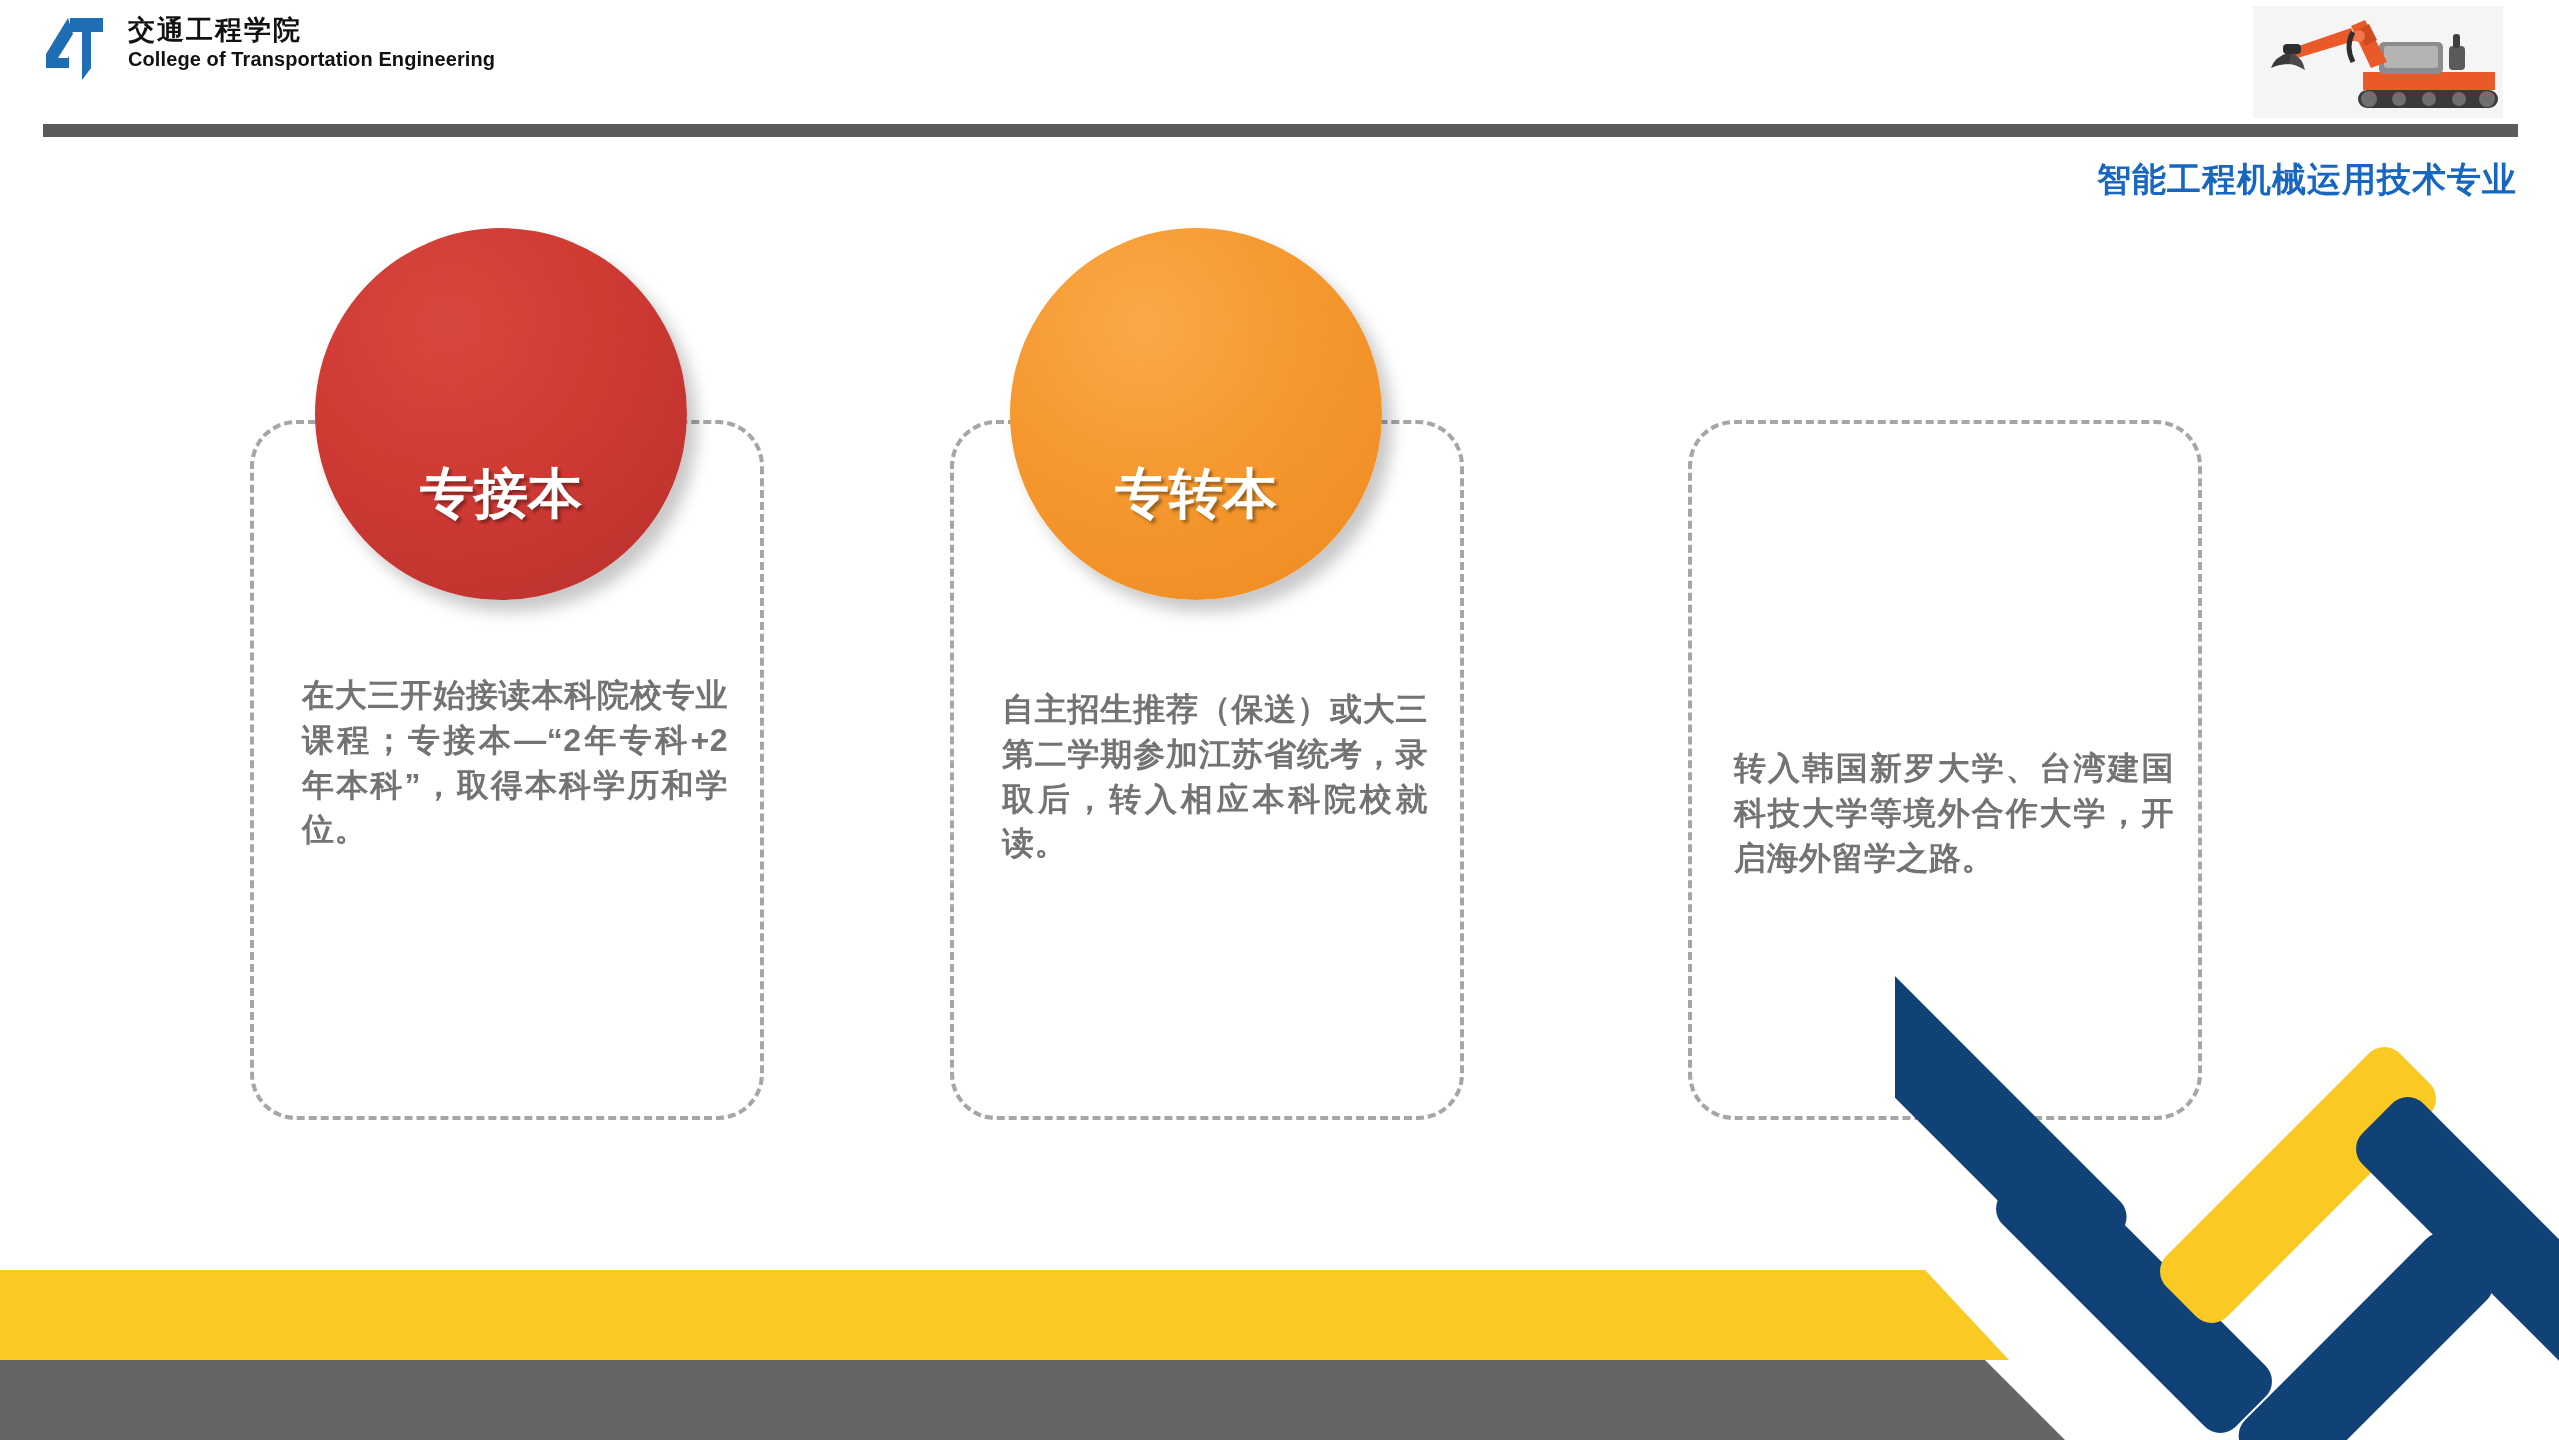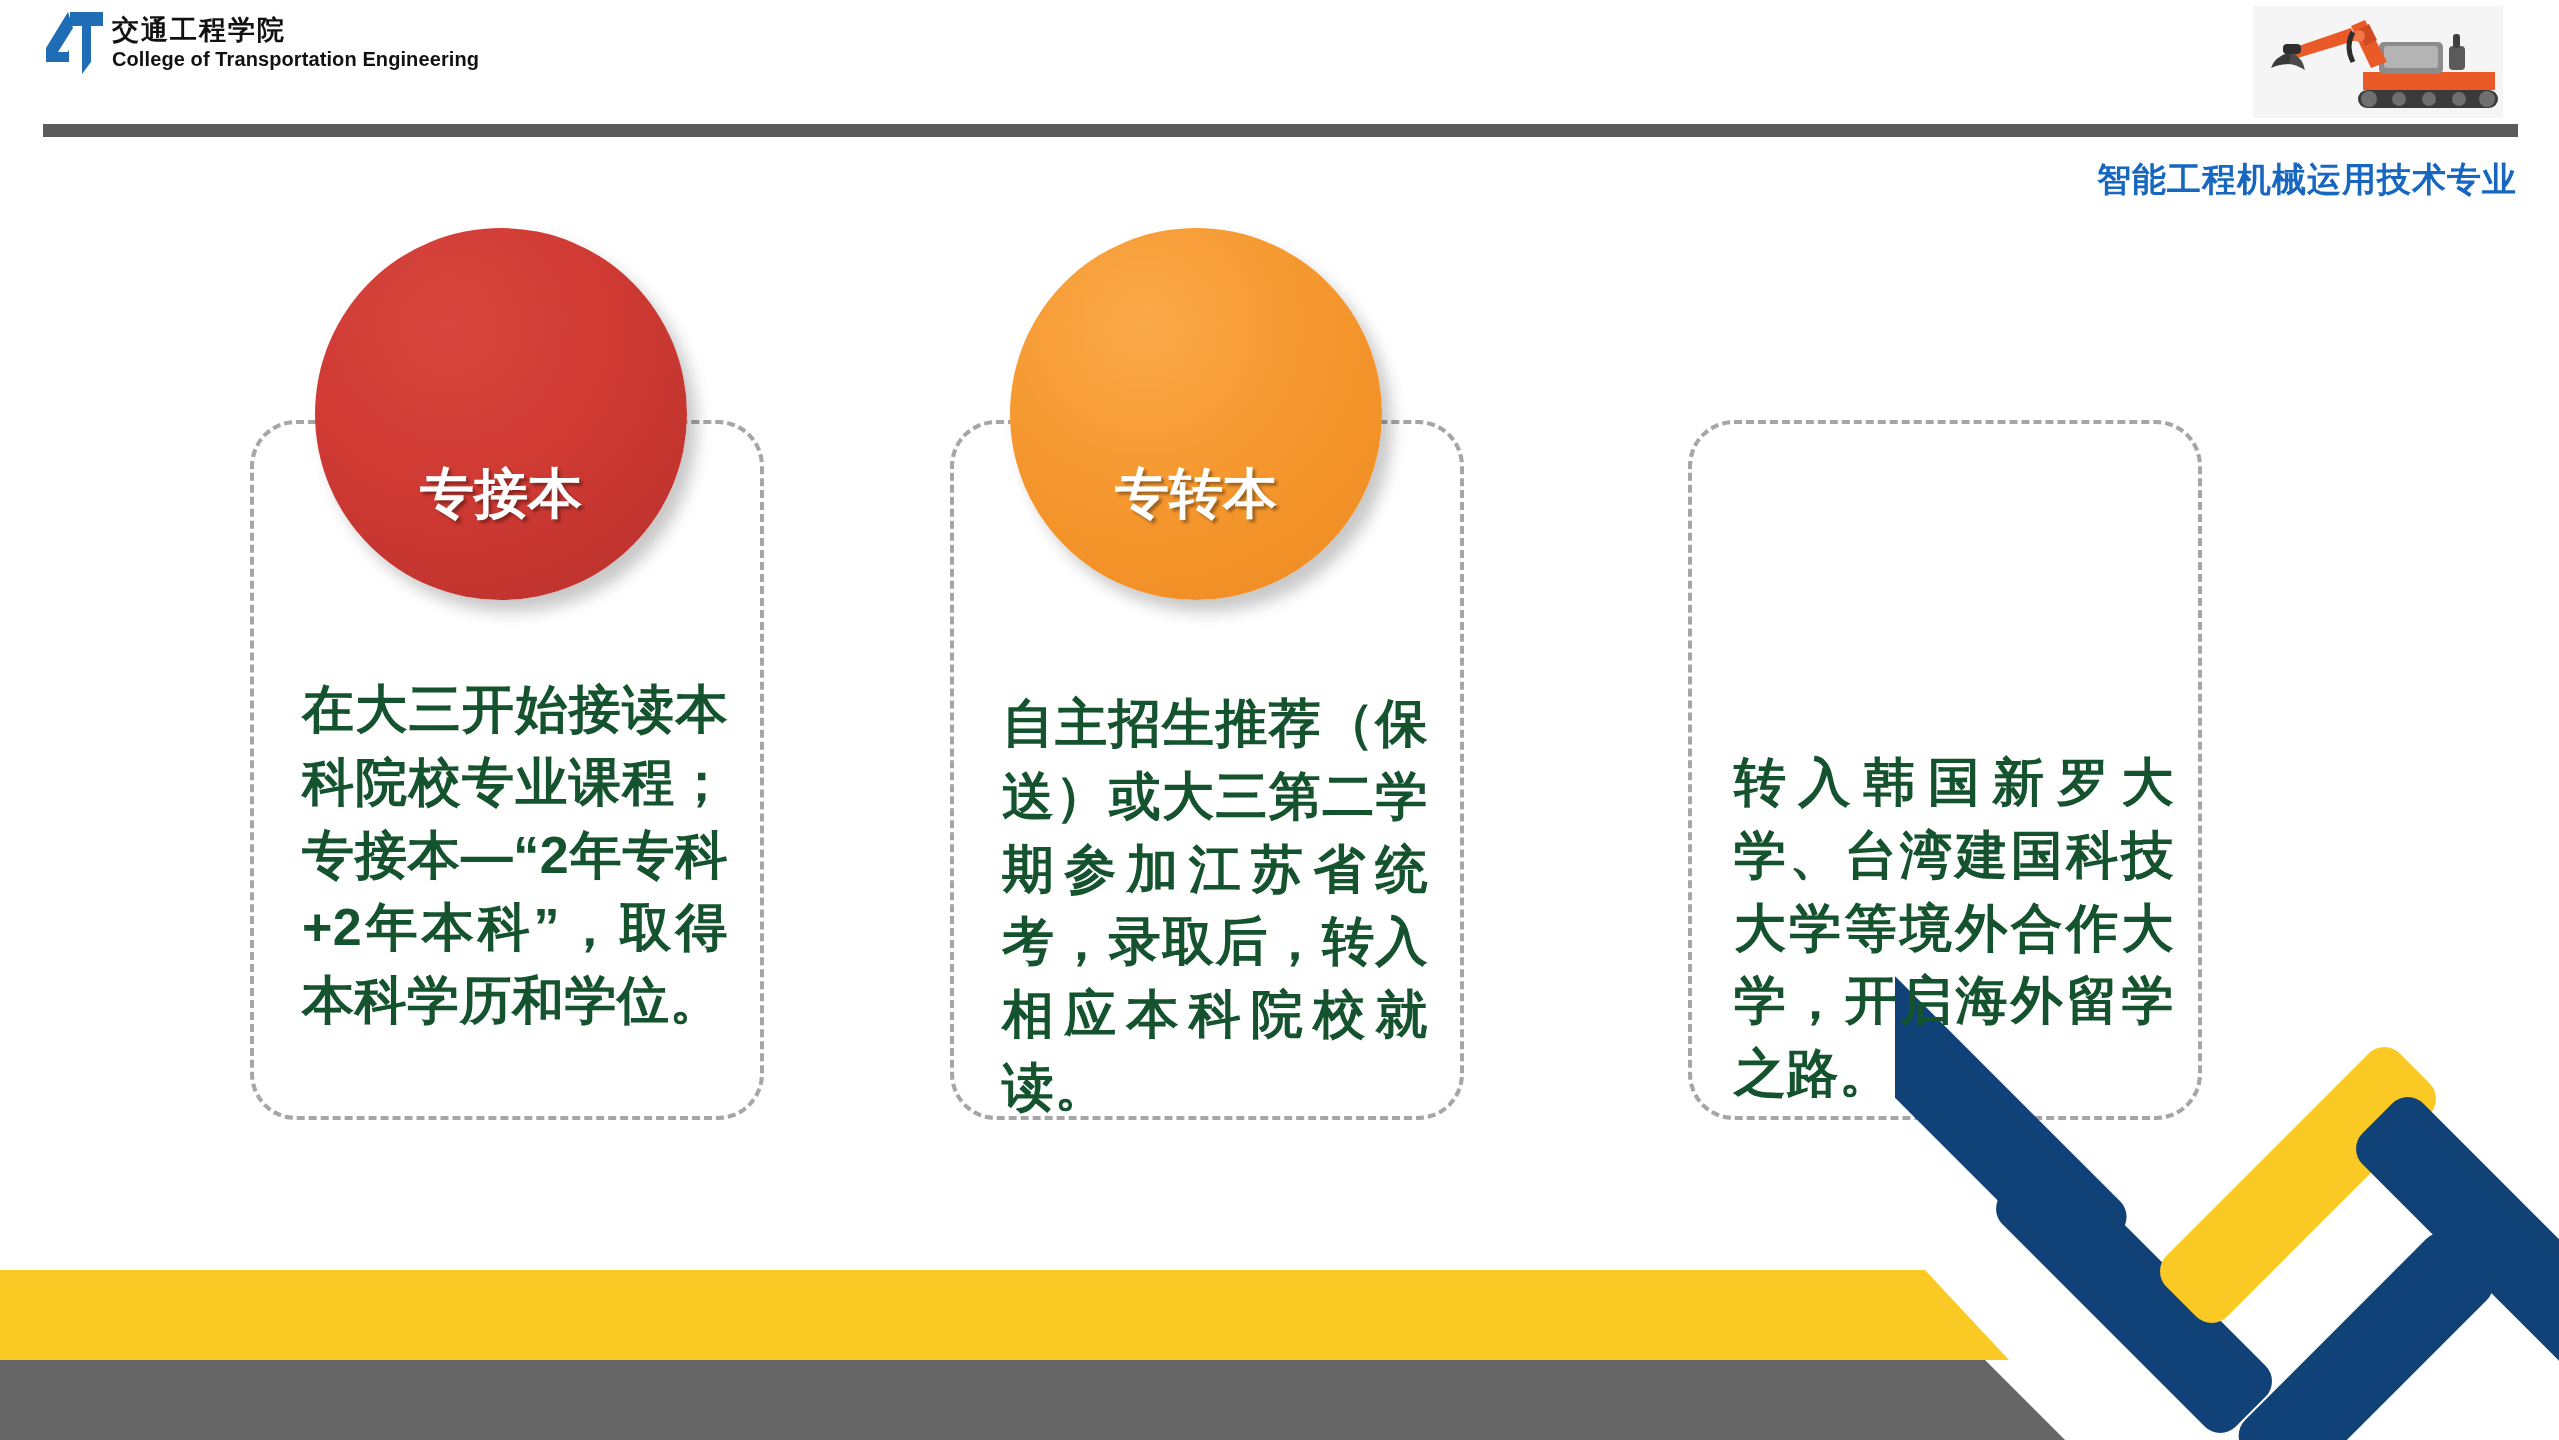--- a/index.html
+++ b/index.html
@@ -7,21 +7,21 @@
     width:2559px;height:1440px;
     background:#ffffff;
     font-family:"Liberation Sans","DejaVu Sans",sans-serif;
     overflow:hidden;
     position:relative;
   }
   .slide{position:absolute;inset:0;background:#fff;overflow:hidden;}
 
   
   .header{position:absolute;left:0;top:0;width:2559px;height:140px;}
-  .logo-wrap{position:absolute;left:40px;top:10px;display:flex;align-items:center;gap:0;}
+  .logo-wrap{position:absolute;left:40px;top:16px;display:flex;align-items:flex-start;gap:16px;}
   .logo-mark{width:72px;height:66px;flex:0 0 auto;}
   .logo-texts{display:flex;flex-direction:column;justify-content:center;line-height:1.05;}
   .logo-cn{font-size:27px;font-weight:bold;color:#111;letter-spacing:2px;}
   .logo-en{font-size:20px;font-weight:bold;color:#111;letter-spacing:0.1px;margin-top:5px;}
   .header-rule{position:absolute;left:43px;top:124px;width:2475px;height:13px;background:#5b5b5b;}
   .excavator{position:absolute;left:2253px;top:6px;width:250px;height:112px;background:#f4f4f4;overflow:hidden;}
   .excavator svg{display:block;}
 
   
   .subject-title{
@@ -68,21 +68,21 @@
   .bubble-2 span{font-size:54px;margin-top:230px;}
   .bubble-3{
     left:1790px;top:222px;width:348px;height:348px;
     background:radial-gradient(circle at 40% 30%, #9e3569 0%, #96306a 50%, #8c2b63 100%);
     box-shadow:8px 10px 14px rgba(0,0,0,0.12);
   }
   .bubble-3 span{font-size:52px;margin-top:220px;}
 
   .card-text{
     position:absolute;left:52px;right:36px;
-    font-size:52px;font-weight:bold;color:#14532d;
+    font-size:32px;font-weight:bold;color:#737373;
     line-height:1.40;letter-spacing:0.5px;
     text-align:justify;
     z-index:4;
   }
   .card-1 .card-text{top:253px;}
   .card-2 .card-text{top:267px;}
   .card-3 .card-text{left:46px;right:28px;top:305px;margin-top:21px;}
 
   
   .bottom-bands{position:absolute;left:0;top:1270px;width:2100px;height:170px;}

